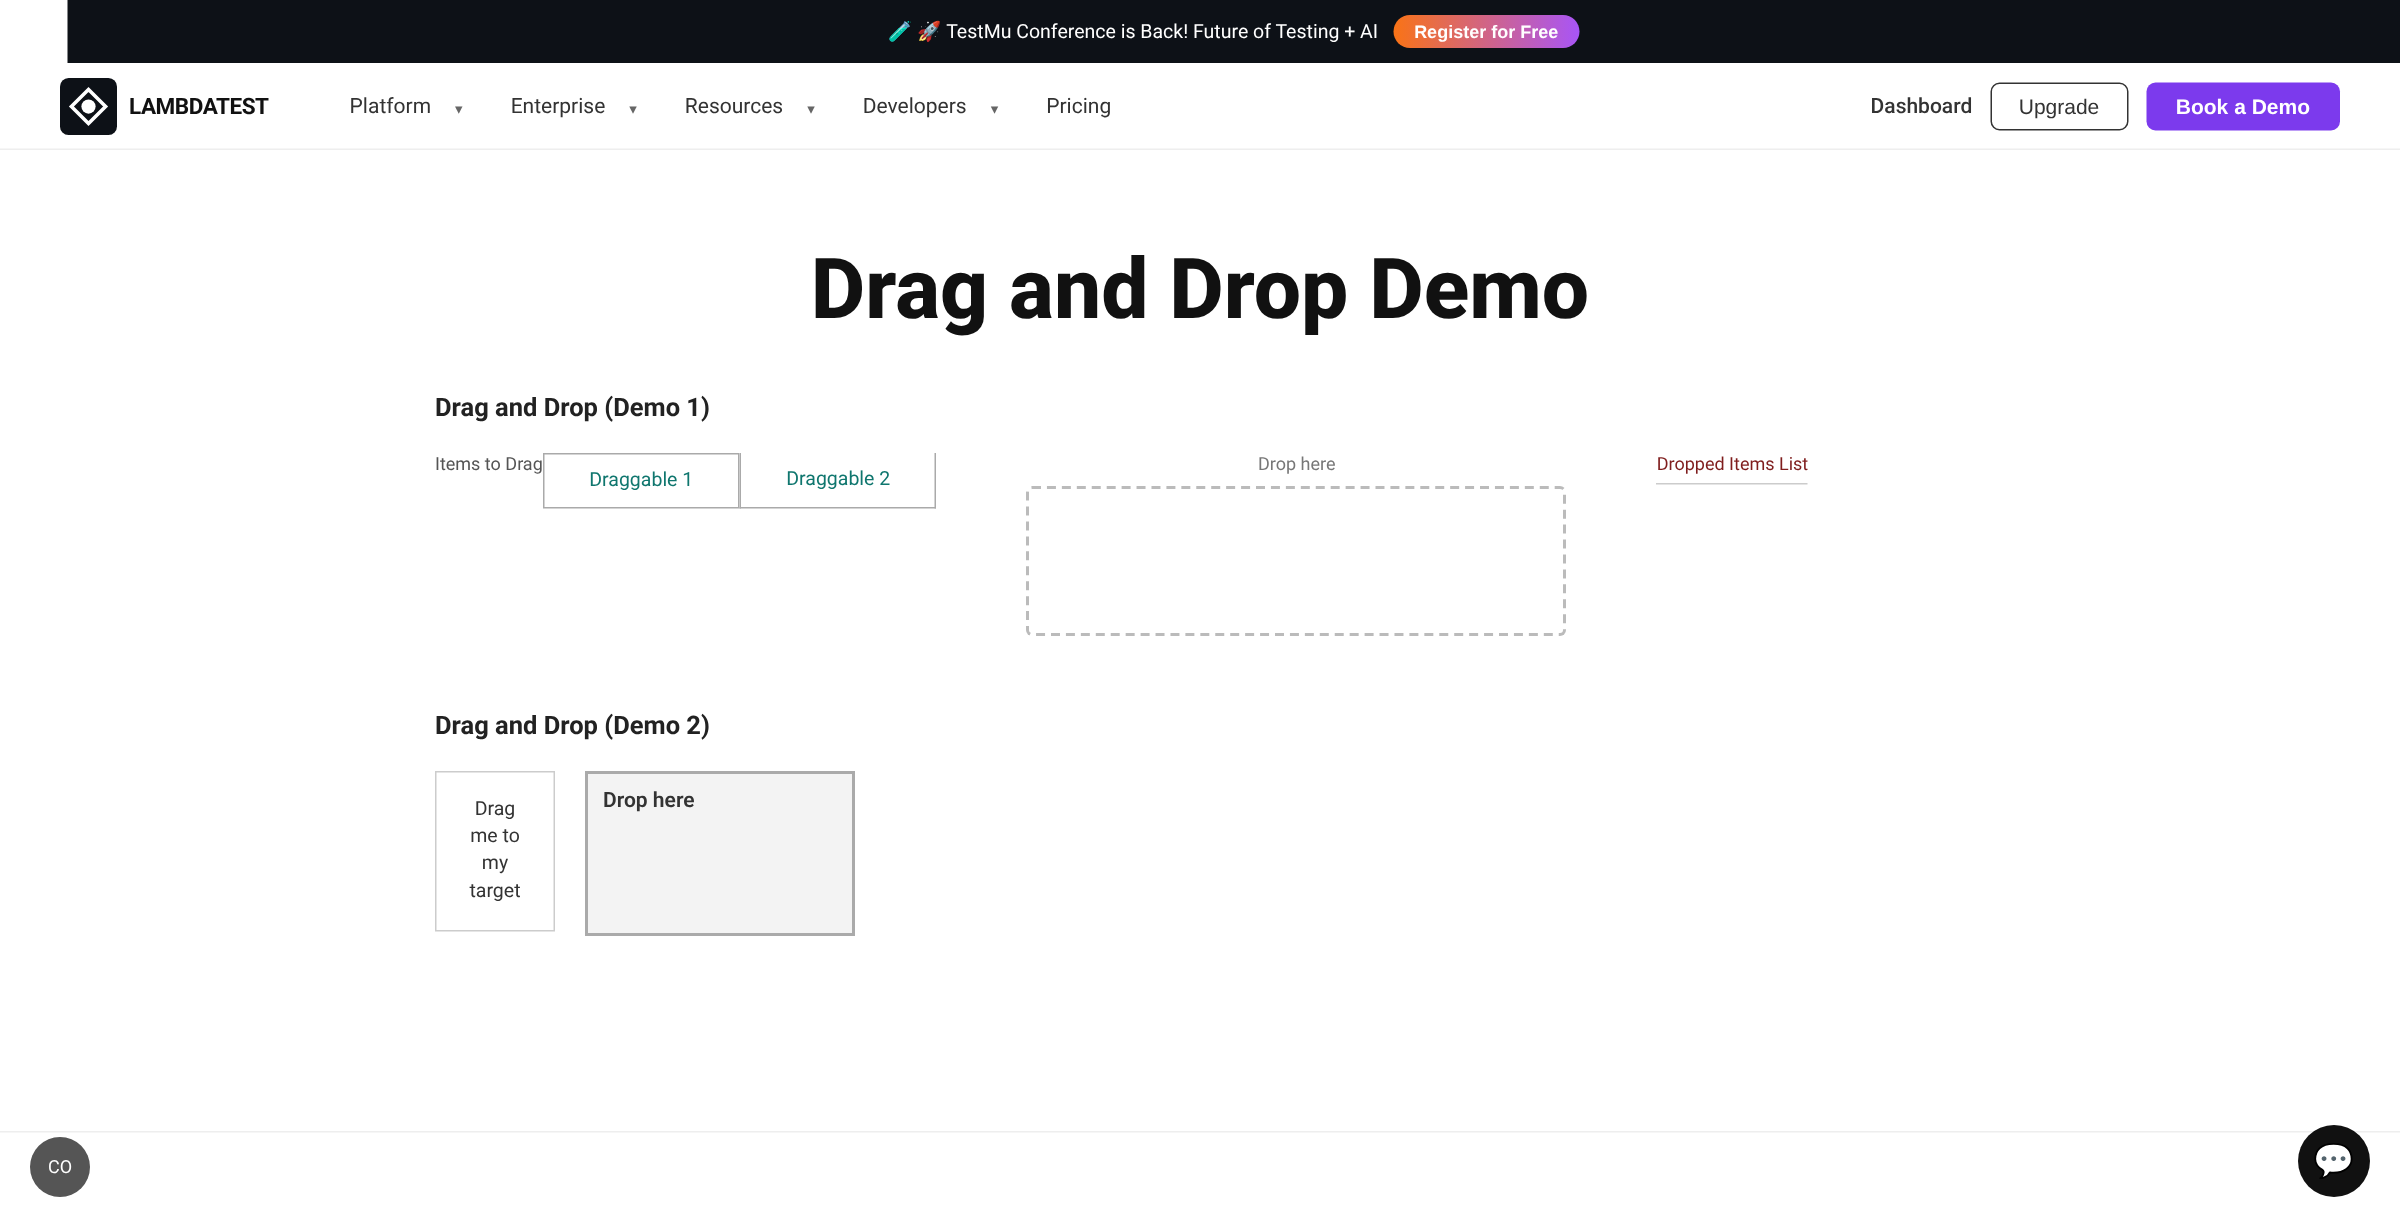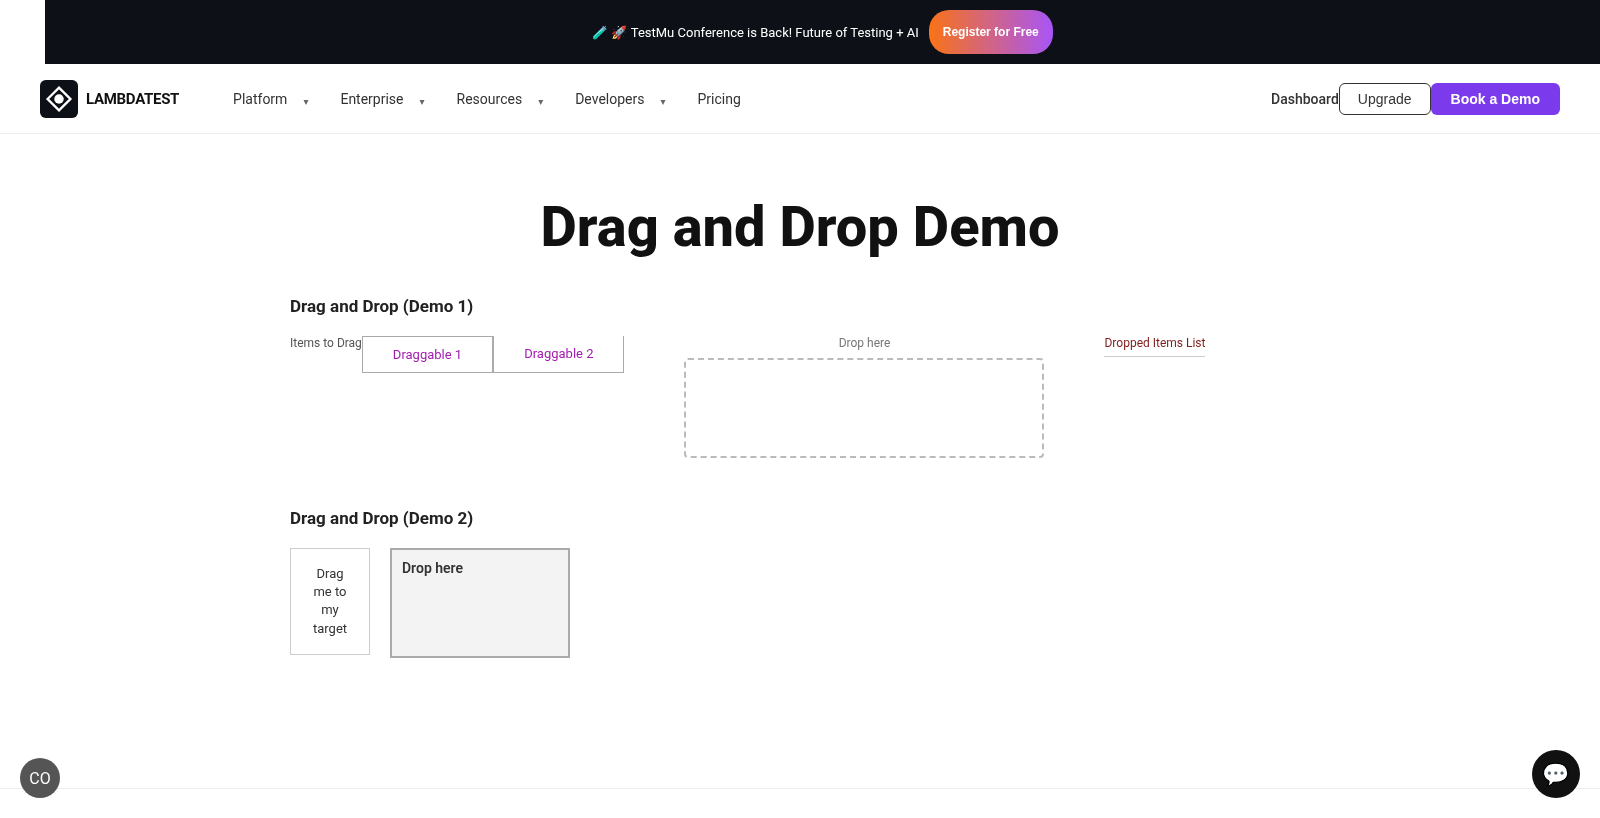--- a/index.html
+++ b/index.html
@@ -16,32 +16,32 @@
       align-items: center;
       justify-content: center;
       gap: 10px;
       margin-left: 45px;
     }
     .top-banner .register-btn {
       background: linear-gradient(90deg, #f97316, #a855f7);
       color: #fff;
       border: none;
       border-radius: 20px;
-      padding: 15px 14px;
+      padding: 4px 14px;
       font-size: 12px;
       font-weight: 600;
       cursor: pointer;
     }
 
     
     .navbar {
       display: flex;
       align-items: center;
       padding: 0 40px;
-      height: 70px;
+      height: 58px;
       border-bottom: 1px solid #eee;
       background: #fff;
       position: relative;
       z-index: 10;
     }
     .navbar-logo {
       display: flex;
       align-items: center;
       gap: 8px;
       margin-right: 40px;
@@ -72,20 +72,21 @@
       font-weight: 400;
       color: #333;
       cursor: pointer;
       border-radius: 6px;
       user-select: none;
     }
     .nav-item .chevron { font-size: 10px; color: #666; }
     .nav-actions {
       display: flex;
       align-items: center;
+      gap: 12px;
     }
     .dashboard-link {
       font-size: 14px;
       font-weight: 500;
       color: #333;
       cursor: pointer;
     }
     .upgrade-btn {
       border: 1.5px solid #333;
       background: #fff;
@@ -143,21 +144,21 @@
     }
     .items-column-label {
       font-size: 12px;
       color: #555;
       margin-bottom: 8px;
     }
     .draggable-item {
       border: 1px solid #aaa;
       padding: 10px 30px;
       font-size: 13px;
-      color: #a21caf;
+      color: #0f766e;
       cursor: grab;
       background: #fff;
     }
     .draggable-item + .draggable-item {
       border-top: none;
     }
 
     .drop-column {
       display: flex;
       flex-direction: column;
@@ -253,21 +254,21 @@
       bottom: 20px;
       left: 20px;
       width: 40px;
       height: 40px;
       background: #555;
       border-radius: 50%;
       display: flex;
       align-items: center;
       justify-content: center;
       color: #fff;
-      font-size: 16px;
+      font-size: 12px;
       cursor: pointer;
     }
   </style>
 </head>
 <body>
 
 <div class="top-banner">
   <span>🧪 🚀 TestMu Conference is Back! Future of Testing + AI</span>
   <button class="register-btn">Register for Free</button>
 </div>

